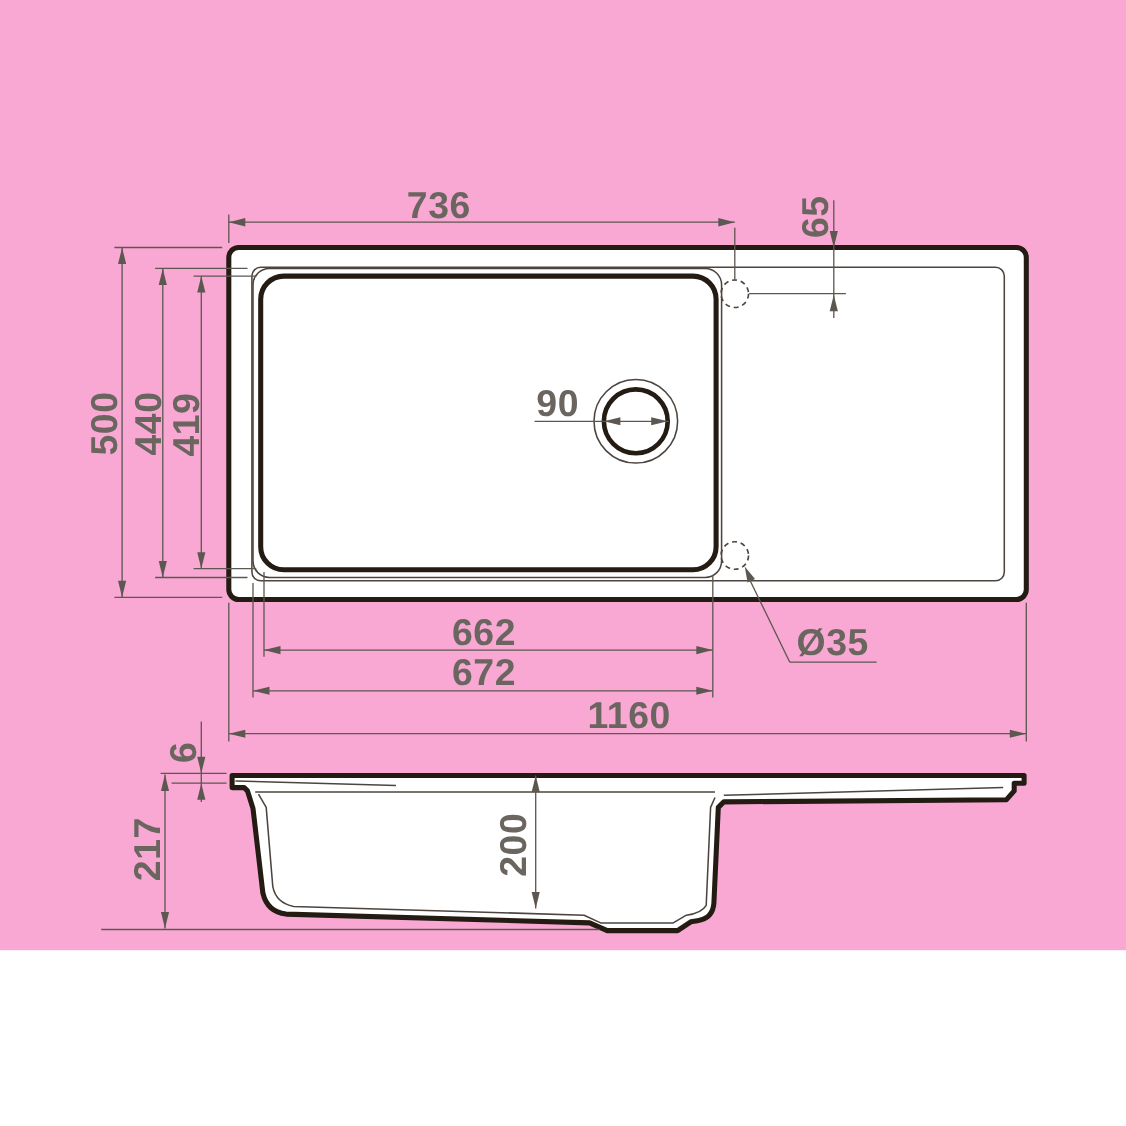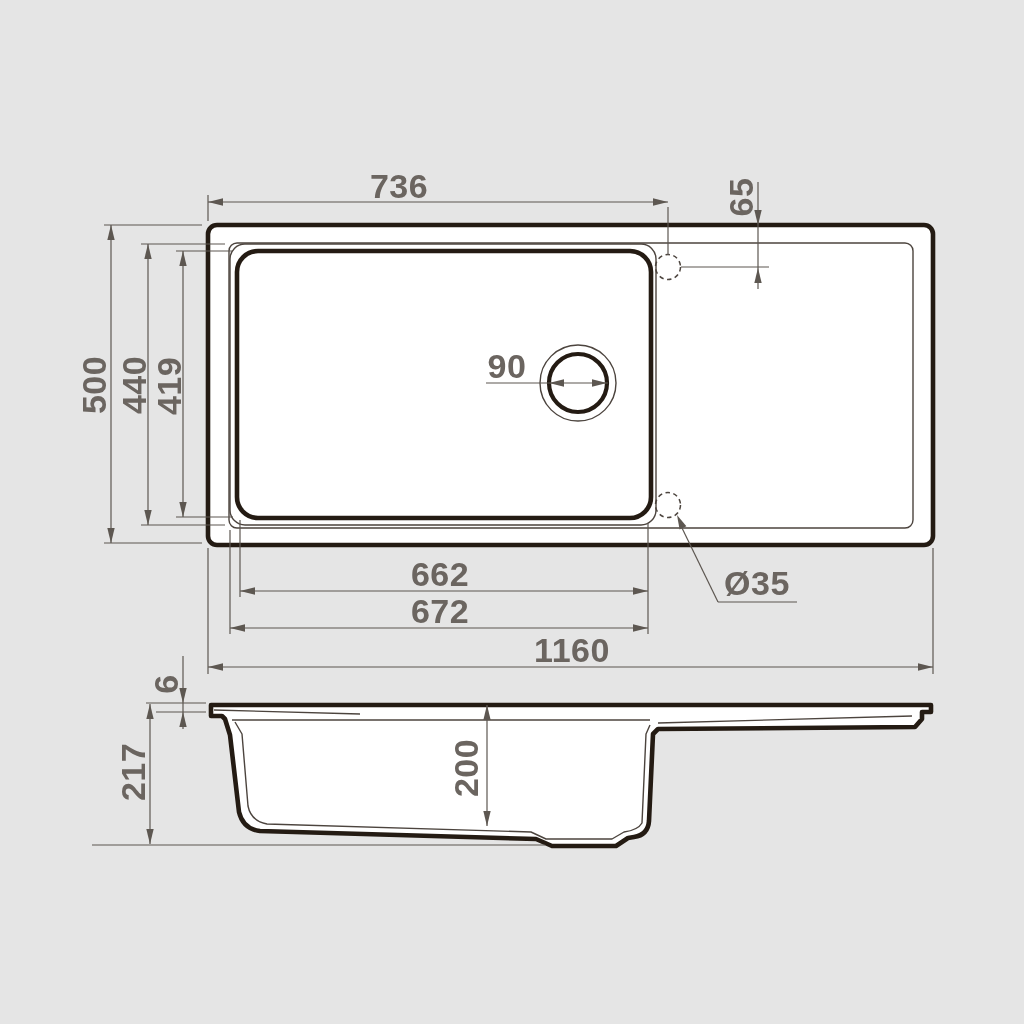--- a/index.html
+++ b/index.html
@@ -1,16 +1,16 @@
 <!DOCTYPE html>
 <html><head>
 <meta charset="utf-8">
 <style>
   html,body{margin:0;padding:0;background:#ffffff;}
-  .stage{width:1024px;height:1024px;position:relative;background:#e5e5e5;overflow:hidden;}
+  .stage{width:1024px;height:864px;position:relative;background:#f9a8d4;overflow:hidden;}
   svg{display:block;}
   .thick{stroke:#241b13;stroke-width:4.6;fill:none;stroke-linecap:round;stroke-linejoin:round;}
   .thickfill{stroke:#241b13;stroke-width:4.6;fill:#ffffff;stroke-linecap:round;stroke-linejoin:round;}
   .thin{stroke:#4c443e;stroke-width:1.4;fill:none;stroke-linejoin:round;}
   .dim{stroke:#5d5751;stroke-width:1.2;fill:none;}
   .arrow{fill:#5d5751;stroke:none;}
   .dash{stroke:#4c443e;stroke-width:1.5;fill:none;stroke-dasharray:4.5 3.5;}
   text.label{font-family:"Liberation Sans", sans-serif;font-weight:700;font-size:34px;
              fill:#6b6560;text-anchor:middle;letter-spacing:0.5px;}
 </style>

